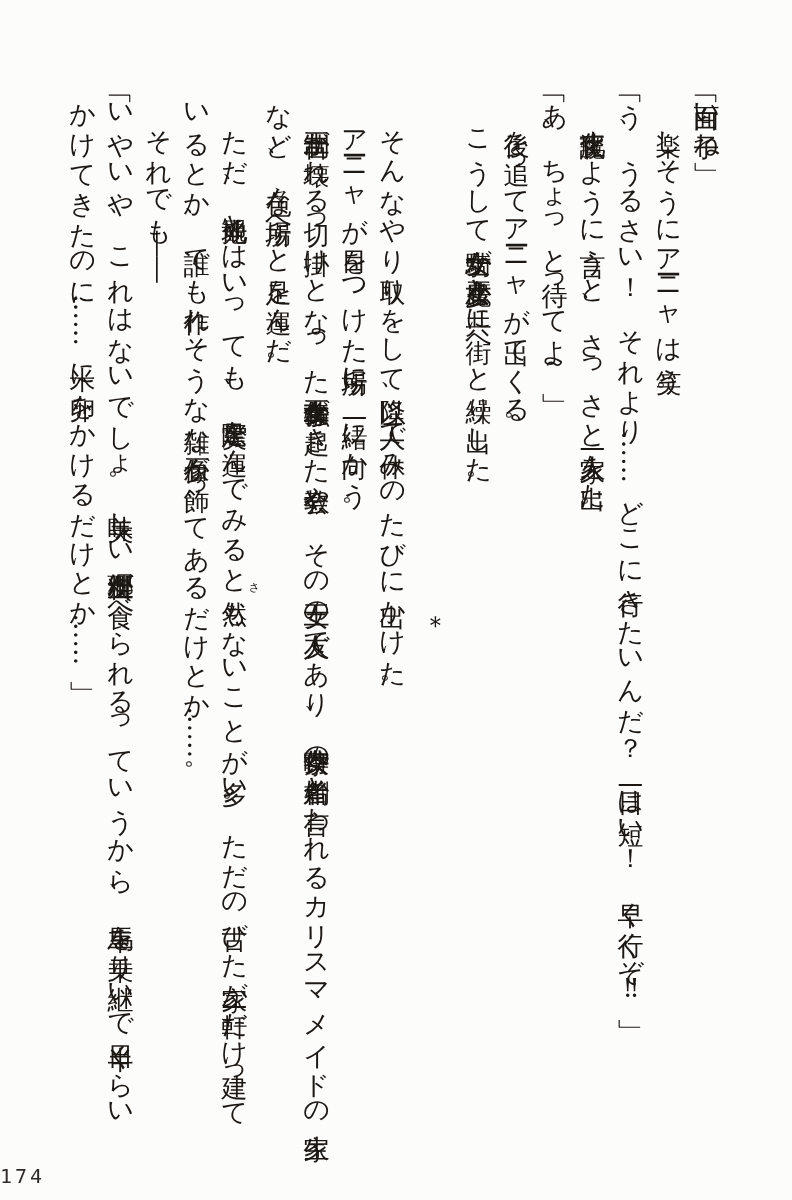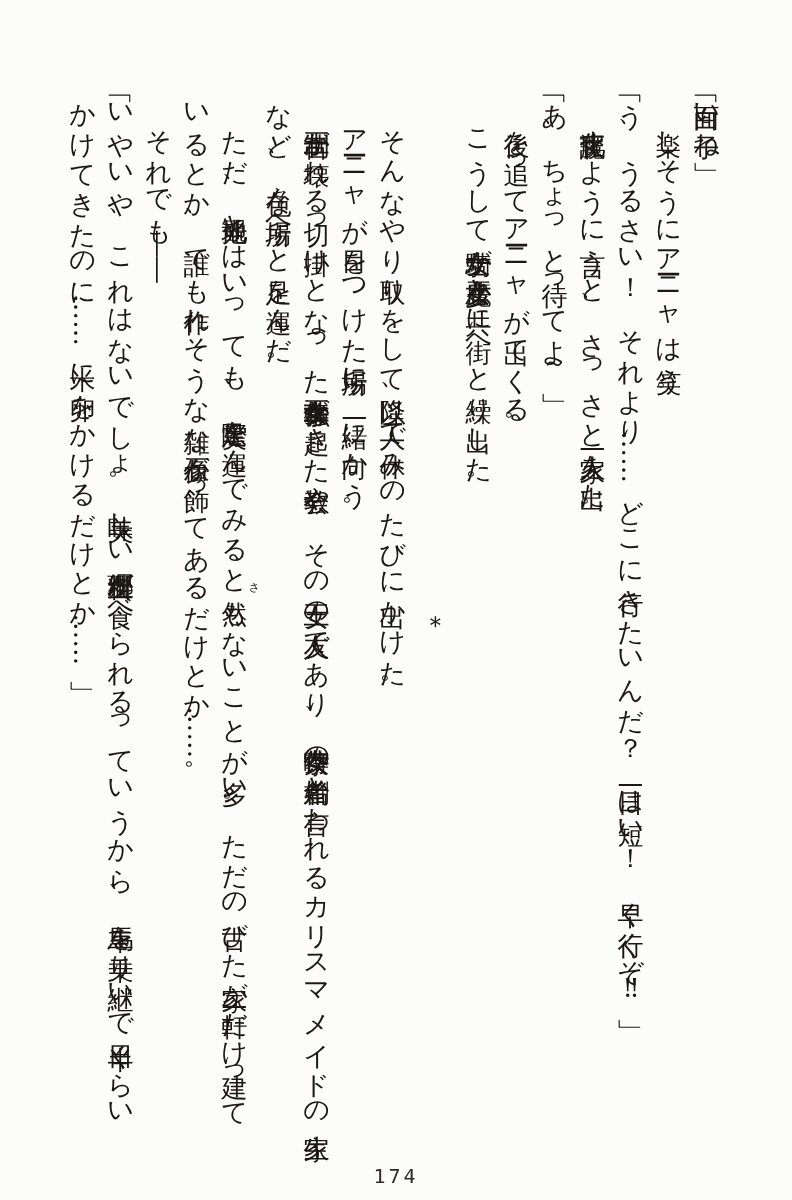--- a/index.html
+++ b/index.html
@@ -38,21 +38,20 @@
   rt {
     font-size: 11px;
     font-family: "DejaVu Serif", "Liberation Serif", serif;
     color: #1b1713;
   }
   .page-number {
     position: absolute;
     left: 0;
     bottom: 12px;
     width: 100%;
-    text-align: center;
     font-family: "DejaVu Sans Mono", "Liberation Mono", monospace;
     font-size: 20px;
     letter-spacing: 3px;
     color: #2e2a28;
   }
 </style>
 </head>
 <body>
 
 <div class="page">

